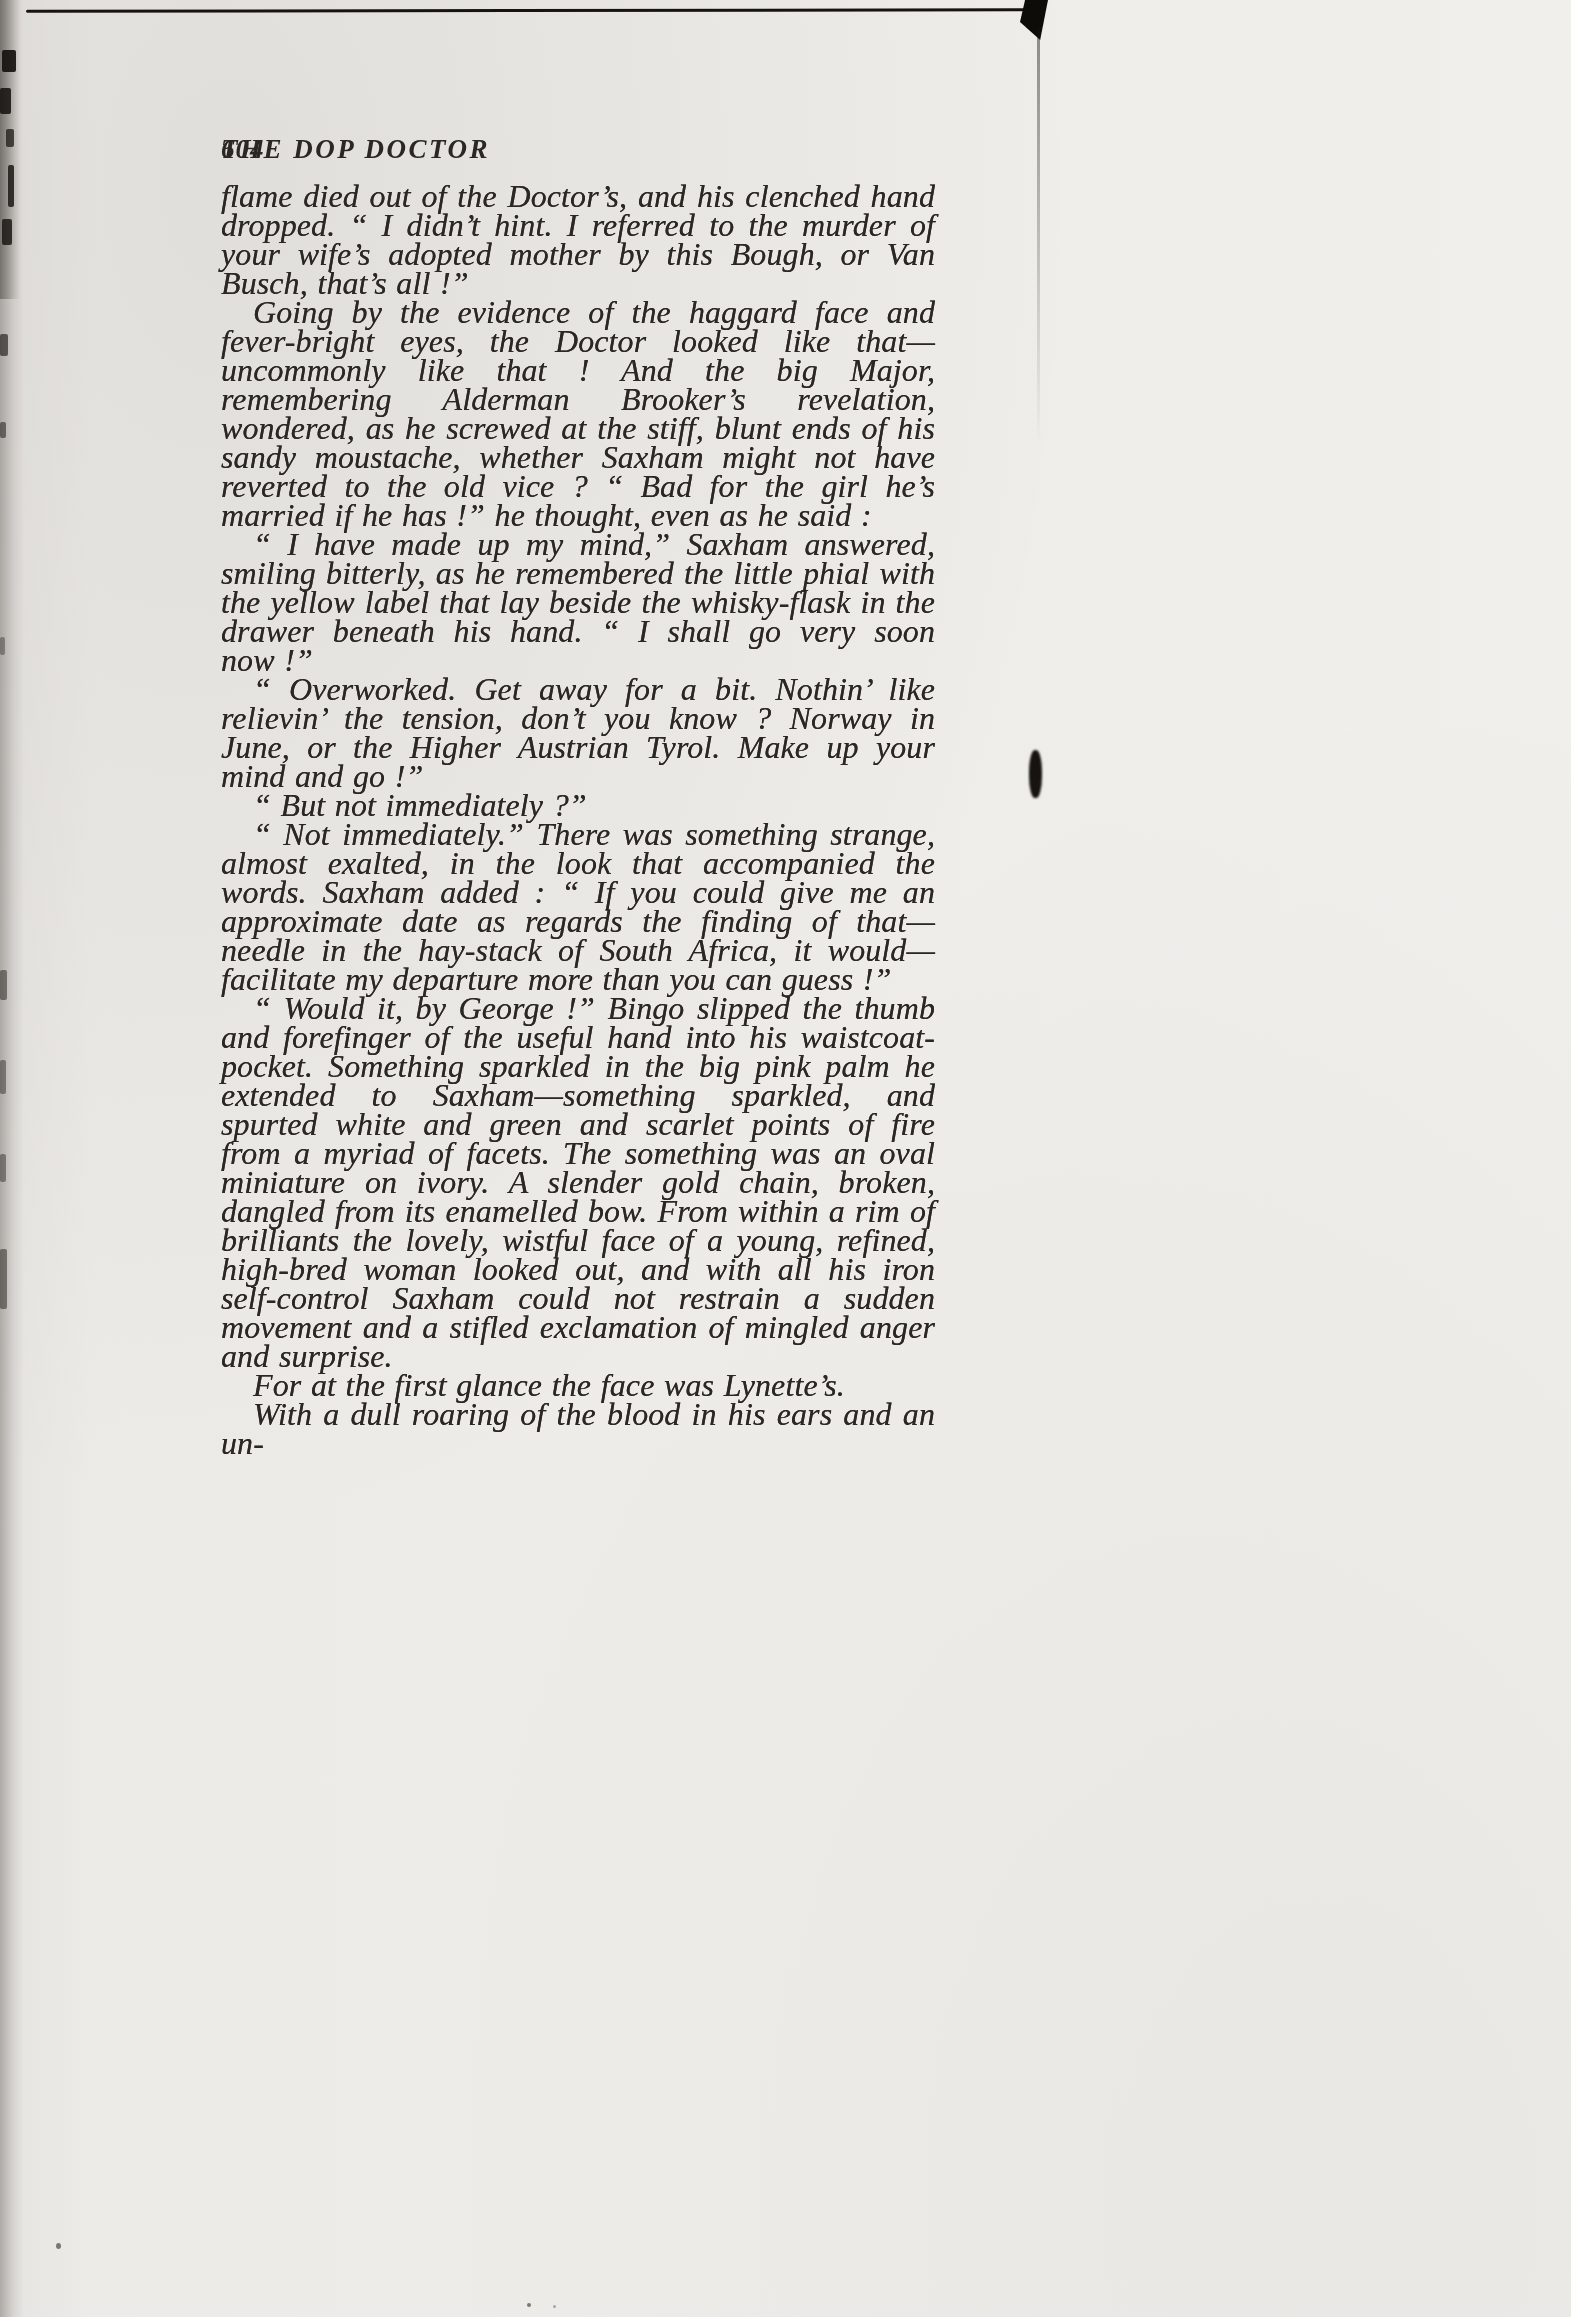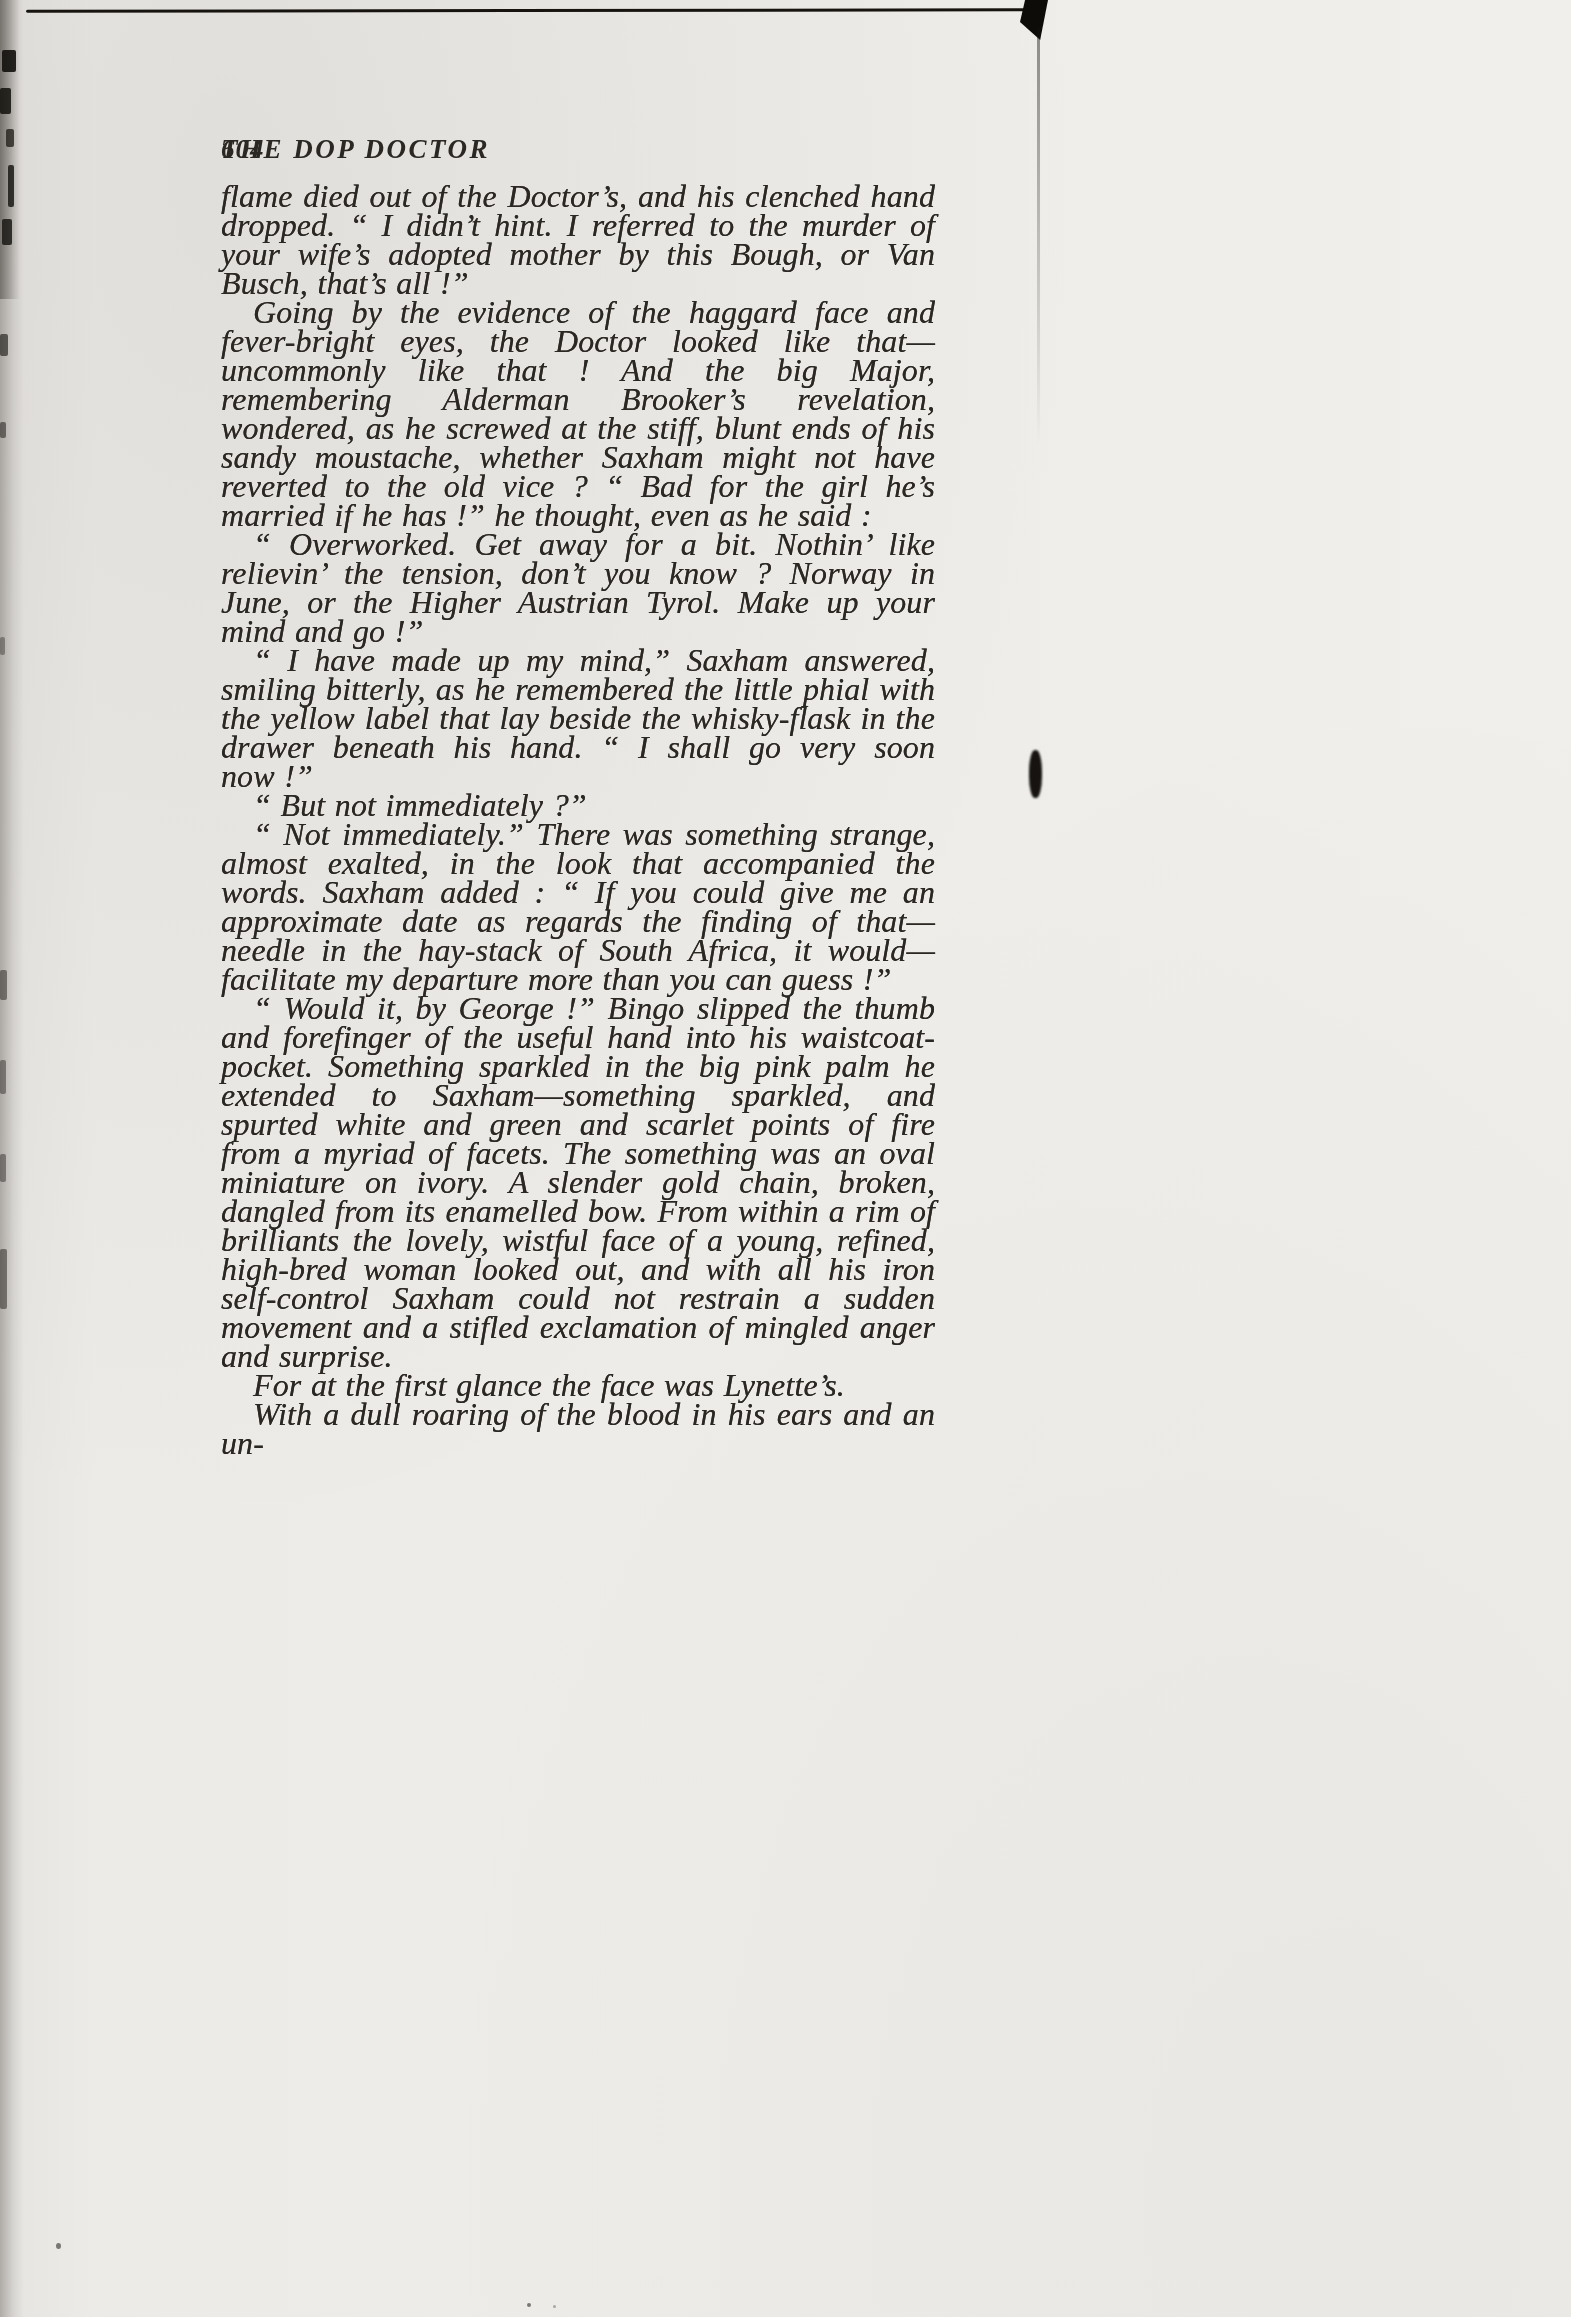--- a/index.html
+++ b/index.html
@@ -121,22 +121,22 @@
   <div class="artifact scan-dot" style="left:553px; top:2305px; width:3px; height:3px; opacity:.6;"></div>
 
   <div class="text-block">
     <header class="running-head">
       <span class="page-number">604</span>
       <span class="running-title">THE DOP DOCTOR</span>
     </header>
     <main class="body-text">
       <p>flame died out of the Doctor’s, and his clenched hand dropped.  “&nbsp;I didn’t hint.  I referred to the murder of your wife’s adopted mother by this Bough, or Van Busch, that’s all&nbsp;!”</p>
       <p class="indent">Going by the evidence of the haggard face and fever-bright eyes, the Doctor looked like that—uncommonly like that&nbsp;!  And the big Major, remembering Alderman Brooker’s revelation, wondered, as he screwed at the stiff, blunt ends of his sandy moustache, whether Saxham might not have reverted to the old vice&nbsp;?  “&nbsp;Bad for the girl he’s married if he has&nbsp;!” he thought, even as he said&nbsp;:</p>
+      <p class="indent">“&nbsp;I have made up my mind,” Saxham answered, smiling bitterly, as he remembered the little phial with the yellow label that lay beside the whisky-flask in the drawer beneath his hand.  “&nbsp;I shall go very soon now&nbsp;!”</p>
       <p class="indent">“&nbsp;Overworked.  Get away for a bit.  Nothin’ like relievin’ the tension, don’t you know&nbsp;?  Norway in June, or the Higher Austrian Tyrol.  Make up your mind and go&nbsp;!”</p>
-      <p class="indent">“&nbsp;I have made up my mind,” Saxham answered, smiling bitterly, as he remembered the little phial with the yellow label that lay beside the whisky-flask in the drawer beneath his hand.  “&nbsp;I shall go very soon now&nbsp;!”</p>
       <p class="indent">“&nbsp;But not immediately&nbsp;?”</p>
       <p class="indent">“&nbsp;Not immediately.”  There was something strange, almost exalted, in the look that accompanied the words. Saxham added&nbsp;: “&nbsp;If you could give me an approximate date as regards the finding of that—needle in the hay-stack of South Africa, it would—facilitate my departure more than you can guess&nbsp;!”</p>
       <p class="indent">“&nbsp;Would it, by George&nbsp;!”  Bingo slipped the thumb and forefinger of the useful hand into his waistcoat-pocket. Something sparkled in the big pink palm he extended to Saxham—something sparkled, and spurted white and green and scarlet points of fire from a myriad of facets.  The something was an oval miniature on ivory.  A slender gold chain, broken, dangled from its enamelled bow.  From within a rim of brilliants the lovely, wistful face of a young, refined, high-bred woman looked out, and with all his iron self-control Saxham could not restrain a sudden movement and a stifled exclamation of mingled anger and surprise.</p>
       <p class="indent">For at the first glance the face was Lynette’s.</p>
       <p class="indent">With a dull roaring of the blood in his ears and an un-</p>
     </main>
   </div>
 
 </div>
 

